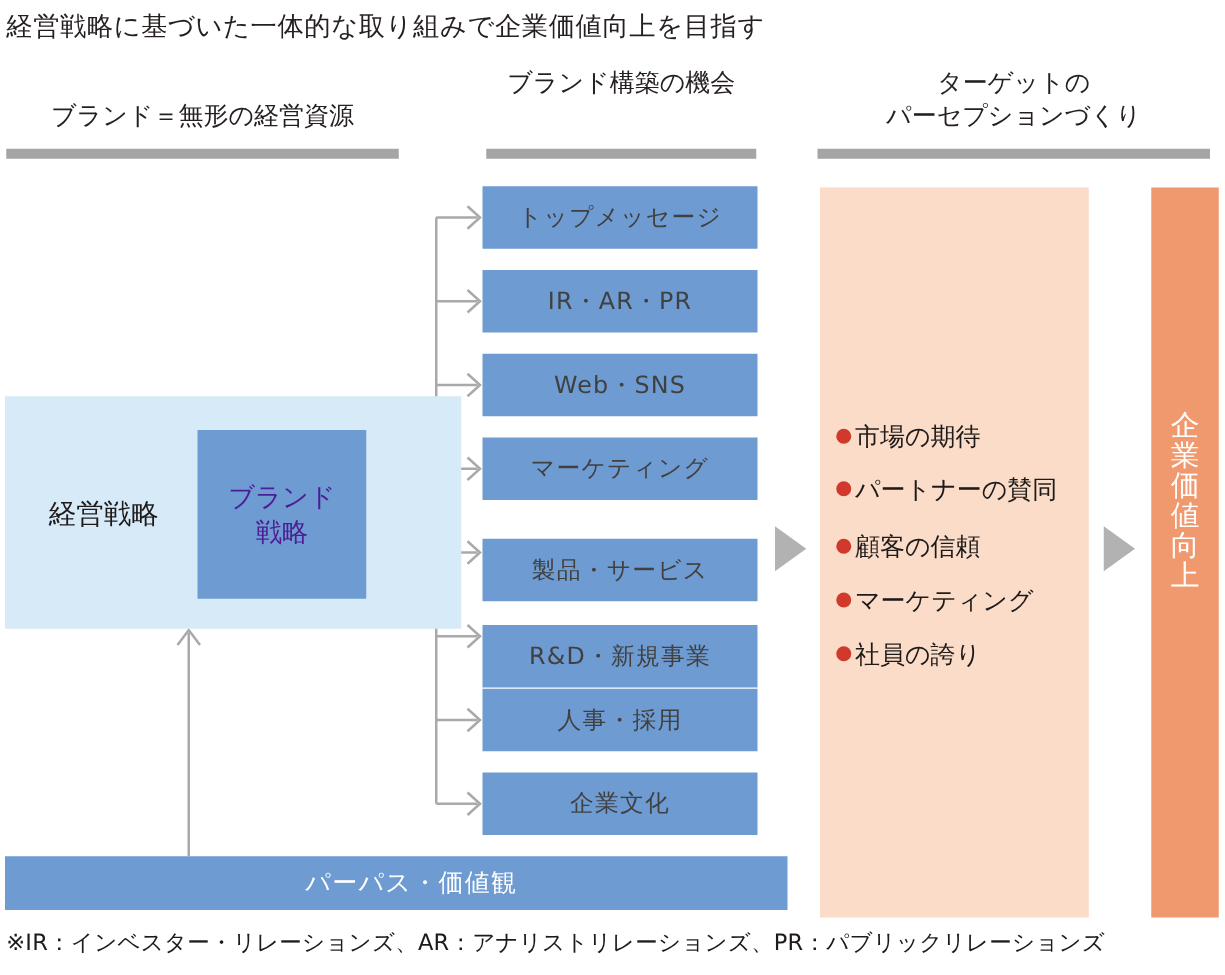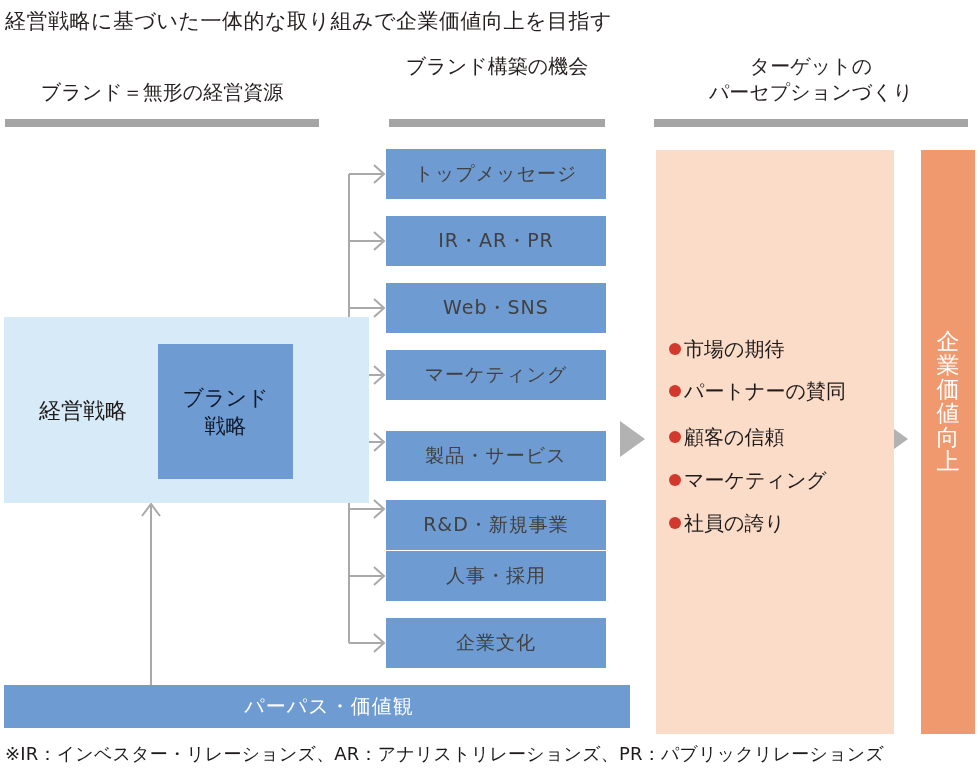--- a/index.html
+++ b/index.html
@@ -24,36 +24,36 @@
   .lightblue-box{
     position:absolute;left:4px;top:317px;width:365px;height:186px;
     background:var(--light-blue,#d7eaf8);
   }
   .mgmt-label{
     position:absolute;left:0;top:79px;width:158px;text-align:center;
     font-size:22px;color:#1e1a1a;
   }
   .brand-box{
     position:absolute;left:154px;top:27px;width:135px;height:135px;
-    background:var(--box-blue,#6e9bd2);color:#0f172a;font-size:21px;line-height:28px;
+    background:var(--box-blue,#6e9bd2);color:#4c1d95;font-size:21px;line-height:28px;
     display:flex;flex-direction:column;align-items:center;justify-content:center;
     text-align:center;
   }
   .act{
     position:absolute;left:386px;width:220px;height:50px;
     background:var(--box-blue,#6e9bd2);color:#404040;font-size:19px;
     display:flex;align-items:center;justify-content:center;letter-spacing:1px;
   }
   .purpose{
     position:absolute;left:4px;top:685px;width:602px;height:43px;
     background:var(--box-blue,#6e9bd2);color:#fff;font-size:20px;
     display:flex;align-items:center;justify-content:center;letter-spacing:1px;padding-left:24px;
   }
   .peach{
-    position:absolute;left:656px;top:150px;width:238px;height:584px;
+    position:absolute;left:656px;top:150px;width:215px;height:584px;
     background:var(--peach,#fadcc8);
   }
   .perc{
     position:absolute;left:13px;height:26px;display:flex;align-items:center;
     font-size:20px;color:#1e1a1a;white-space:nowrap;
   }
   .dot{
     width:12px;height:12px;border-radius:50%;background:var(--bullet-red,#d2392d);
     margin-right:3px;flex:0 0 auto;
   }

